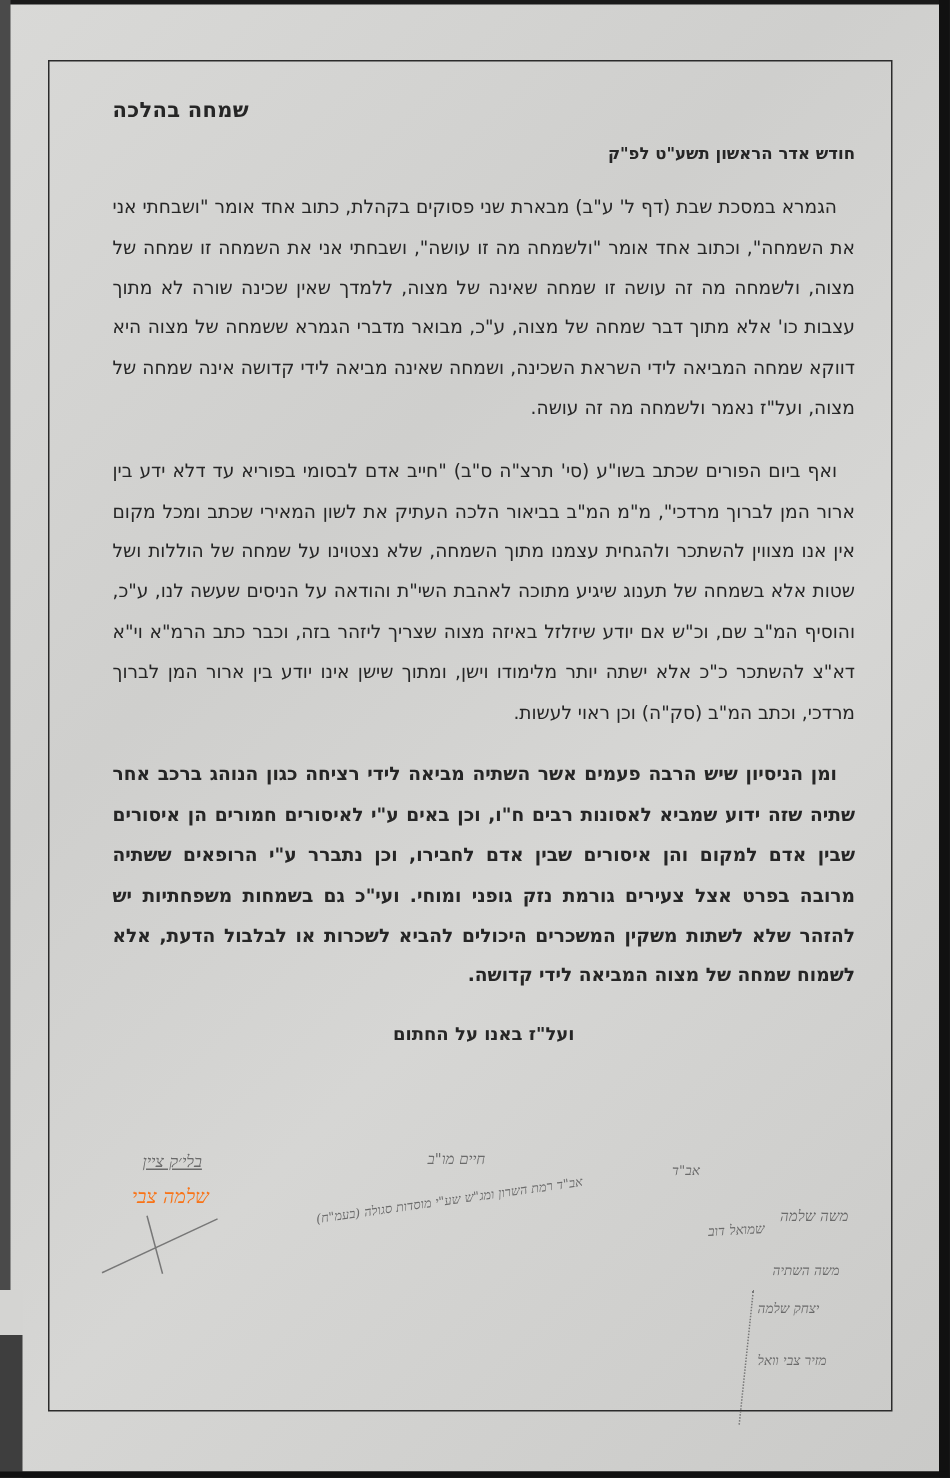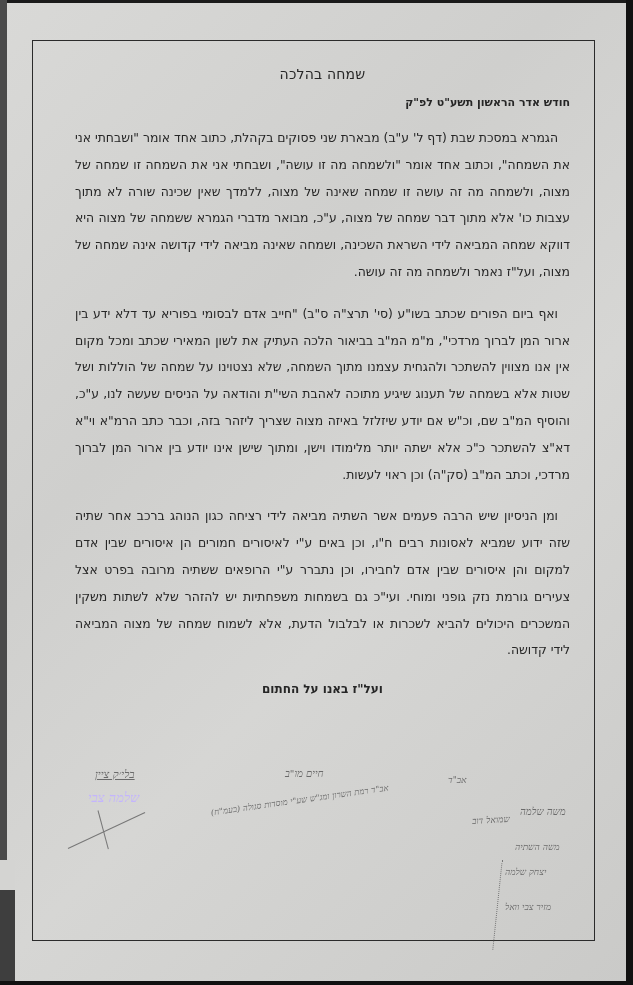--- a/index.html
+++ b/index.html
@@ -34,31 +34,31 @@
     .frame {
       position: absolute; left: 32px; top: 40px; width: 563px; height: 901px;
       border: 1.5px solid #2b2b2b;
       box-sizing: border-box;
     }
     .content {
       position: absolute; left: 75px; top: 66px; width: 495px;
       direction: rtl; color: #262626;
     }
     .title {
-      text-align: center; font-weight: normal; font-size: 14px;
+      text-align: left; font-weight: bold; font-size: 14px;
       margin: 0 0 14px 0; letter-spacing: 0.2px;
     }
     .subtitle {
       font-size: 11px; font-weight: bold; margin: 0 0 16px 0; text-align: right;
     }
     .para {
       font-size: 12.4px; line-height: 26.8px; text-align: justify;
       margin: 15px 0 12px 0; text-indent: 12px;
     }
-    .para.bold { font-weight: normal; }
+    .para.bold { font-weight: bold; }
     .closing {
       text-align: center; font-weight: bold; font-size: 12px; margin-top: 18px;
     }
     .sig {
       position: absolute; font-family: "DejaVu Serif", serif; font-style: italic;
       color: #6a6a6a; font-size: 10px; direction: rtl; white-space: nowrap;
     }
     .sig-stroke {
       position: absolute; border-top: 1px solid #777; transform-origin: left center;
     }
@@ -82,21 +82,21 @@
 <div class="content">
   <div class="title">שמחה בהלכה</div>
   <div class="subtitle">חודש אדר הראשון תשע"ט לפ"ק</div>
   <p class="para">הגמרא במסכת שבת (דף ל' ע"ב) מבארת שני פסוקים בקהלת, כתוב אחד אומר "ושבחתי אני את השמחה", וכתוב אחד אומר "ולשמחה מה זו עושה", ושבחתי אני את השמחה זו שמחה של מצוה, ולשמחה מה זה עושה זו שמחה שאינה של מצוה, ללמדך שאין שכינה שורה לא מתוך עצבות כו' אלא מתוך דבר שמחה של מצוה, ע"כ, מבואר מדברי הגמרא ששמחה של מצוה היא דווקא שמחה המביאה לידי השראת השכינה, ושמחה שאינה מביאה לידי קדושה אינה שמחה של מצוה, ועל"ז נאמר ולשמחה מה זה עושה.</p>
   <p class="para">ואף ביום הפורים שכתב בשו"ע (סי' תרצ"ה ס"ב) "חייב אדם לבסומי בפוריא עד דלא ידע בין ארור המן לברוך מרדכי", מ"מ המ"ב בביאור הלכה העתיק את לשון המאירי שכתב ומכל מקום אין אנו מצווין להשתכר ולהגחית עצמנו מתוך השמחה, שלא נצטוינו על שמחה של הוללות ושל שטות אלא בשמחה של תענוג שיגיע מתוכה לאהבת השי"ת והודאה על הניסים שעשה לנו, ע"כ, והוסיף המ"ב שם, וכ"ש אם יודע שיזלזל באיזה מצוה שצריך ליזהר בזה, וכבר כתב הרמ"א וי"א דא"צ להשתכר כ"כ אלא ישתה יותר מלימודו וישן, ומתוך שישן אינו יודע בין ארור המן לברוך מרדכי, וכתב המ"ב (סק"ה) וכן ראוי לעשות.</p>
   <p class="para bold">ומן הניסיון שיש הרבה פעמים אשר השתיה מביאה לידי רציחה כגון הנוהג ברכב אחר שתיה שזה ידוע שמביא לאסונות רבים ח"ו, וכן באים ע"י לאיסורים חמורים הן איסורים שבין אדם למקום והן איסורים שבין אדם לחבירו, וכן נתברר ע"י הרופאים ששתיה מרובה בפרט אצל צעירים גורמת נזק גופני ומוחי. ועי"כ גם בשמחות משפחתיות יש להזהר שלא לשתות משקין המשכרים היכולים להביא לשכרות או לבלבול הדעת, אלא לשמוח שמחה של מצוה המביאה לידי קדושה.</p>
   <div class="closing">ועל"ז באנו על החתום</div>
 </div>
 
 <div class="sig" style="left:95px; top:768px; font-size:11px;text-decoration:underline;">בלי׳ק ציין</div>
-<div class="sig" style="left:88px; top:790px; font-size:13px; color:#c4b5fd;">שלמה צבי</div>
+<div class="sig" style="left:88px; top:790px; font-size:13px; color:#f97316;">שלמה צבי</div>
 <div class="sig-stroke" style="left:68px; top:848px; width:85px; transform:rotate(-25deg);"></div>
 <div class="sig-stroke" style="left:98px; top:810px; width:40px; transform:rotate(75deg);"></div>
 
 <div class="sig" style="left:285px; top:768px; font-size:10px;">חיים מו"ב</div>
 <div class="sig" style="left:210px; top:795px; font-size:8.5px; transform:rotate(-8deg);">אב"ד רמת השרון ומג"ש שע"י מוסדות סגולה (בעמ"ח)</div>
 
 <div class="sig" style="left:520px; top:806px; font-size:10px;">משה שלמה</div>
 <div class="sig" style="left:448px; top:775px; font-size:9px;">אב"ד</div>
 <div class="sig" style="left:472px; top:815px; font-size:9px; transform:rotate(-3deg);">שמואל דוב</div>
 <div class="sig" style="left:515px; top:842px; font-size:9px;">משה השתיה</div>

